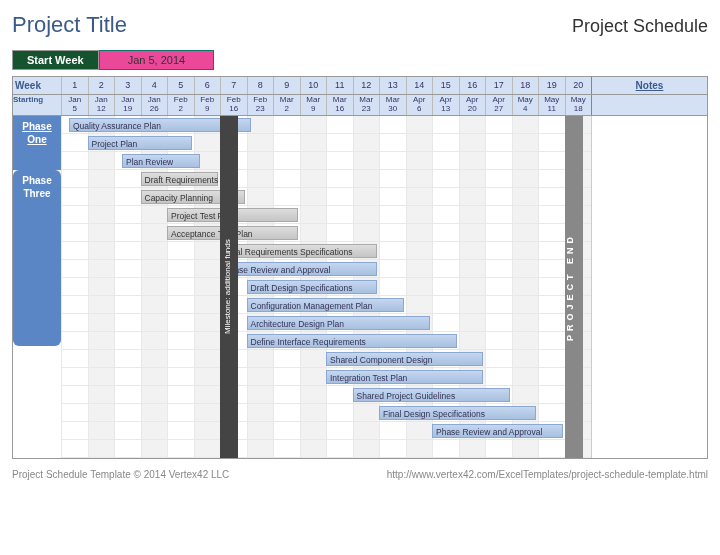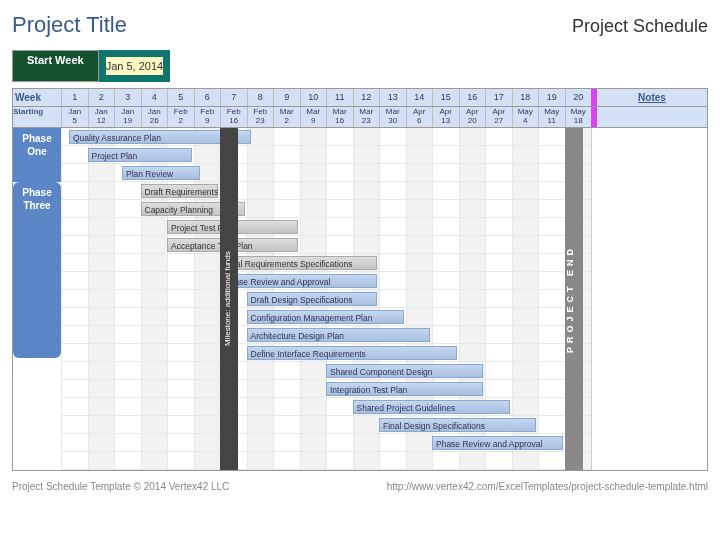--- a/index.html
+++ b/index.html
@@ -2,26 +2,26 @@
 <html><head>
 <meta charset="utf-8">
 <style>
 * { box-sizing: border-box; margin: 0; padding: 0; }
 body { font-family: Arial, sans-serif; background: #fff; width: 720px; height: 555px; padding: 12px; font-size: 10px; color: #333; }
 .header { display: flex; justify-content: space-between; align-items: baseline; margin-bottom: 12px; }
 .title { font-size: 22px; color: #3a5a8a; font-weight: normal; }
 .subtitle { font-size: 18px; color: #333; }
 .startweek-row { display: flex; align-items: stretch; margin-bottom: 6px; }
 .startweek-label { background: #14532d; color: #fff; padding: 3px 14px; font-size: 11px; font-weight: bold; border: 1px solid #999; }
-.startweek-val { border: 7px solid #0f766e; padding: 3px 0; font-size: 11px; background: #fef9c3; }
+.startweek-val { border: 1px solid #0f766e; padding: 3px 28px; font-size: 11px; background: #ec4899; }
 .grid { border: 1px solid #999; }
 .hdr { display: flex; border-bottom: 1px solid #999; }
 .phasecol { width: 48px; flex-shrink: 0; }
 .weekcol { width: 26.5px; flex-shrink: 0; border-left: 1px solid #bbb; text-align: center; }
-.notescol { flex: 1; border-left: 6px solid #d946ef; text-align: left; text-decoration: underline; }
+.notescol { flex: 1; border-left: 1px solid #d946ef; text-align: left; text-decoration: underline; }
 .hdr-cell { background: #d4e1f5; padding: 3px 2px; font-size: 9px; color: #336; }
 .hdr-cell.week-lbl { font-weight: bold; color: #3a5a8a; font-size: 10px; }
 .hdr-row2 .hdr-cell { font-size: 8px; line-height: 1.1; padding: 1px 0; }
 .body { position: relative; }
 .rows { display: flex; }
 .phase-stack { width: 48px; flex-shrink: 0; }
 .phase-block { color: #fff; font-size: 10px; font-weight: bold; text-align: center; padding: 4px 2px; line-height: 1.3; }
 .phase-one { background: #5b86c5; }
 .phase-two { background: #888; }
 .phase-three { background: #5b86c5; }
@@ -101,21 +101,21 @@
         <div class="weekcol hdr-cell">Apr<br>27</div>
         <div class="weekcol hdr-cell">May<br>4</div>
         <div class="weekcol hdr-cell">May<br>11</div>
         <div class="weekcol hdr-cell">May<br>18</div>
       </div>
     <div class="notescol hdr-cell"></div>
   </div>
   <div class="body">
     <div class="rows">
       <div class="phase-stack" id="phase-stack">
-          <div class="phase-block phase-one" style="height: 54px;">Phase One</div>
+          <div class="phase-block phase-one" style="height: 54px; text-decoration: underline;">Phase One</div>
           <div class="phase-block phase-three" style="height: 176px; border-radius: 6px;">Phase Three</div>
         </div>
       <div class="chart-area">
         <div class="chart-bg" id="chart-bg">
             <div class="bgcol"></div>
             <div class="bgcol alt"></div>
             <div class="bgcol"></div>
             <div class="bgcol alt"></div>
             <div class="bgcol"></div>
             <div class="bgcol alt"></div>

